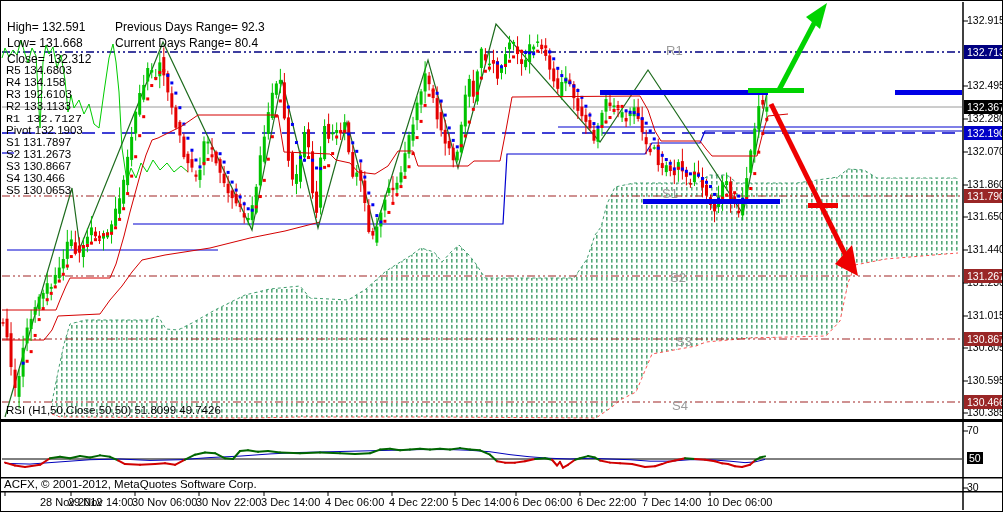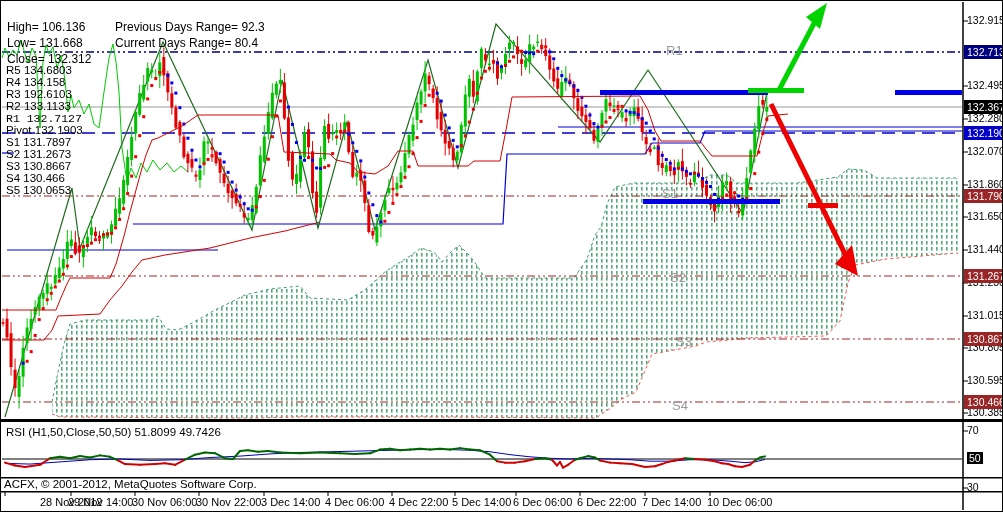--- a/index.html
+++ b/index.html
@@ -5,21 +5,21 @@
   html,body{margin:0;padding:0;background:#666;}
   #stage{position:relative;width:1003px;height:512px;background:#fff;overflow:hidden;
          font-family:"Liberation Sans","DejaVu Sans",sans-serif;}
   #frame{position:absolute;left:0;top:0;width:1001px;height:510px;border:1px solid #000;pointer-events:none;}
   svg{position:absolute;left:0;top:0;}
   .hdr{position:absolute;color:#000;font-size:12px;white-space:pre;line-height:16px;}
   .pivrow{position:absolute;left:6px;color:#000;font-size:11.5px;white-space:pre;}
   .ptick{position:absolute;left:967px;color:#000;font-size:10.5px;white-space:nowrap;}
   .pbox{position:absolute;left:964px;width:38px;color:#fff;font-size:10.5px;padding:1px 0 1px 3px;white-space:nowrap;}
   .ttick{position:absolute;color:#000;font-size:11px;white-space:nowrap;}
-  .rsilab{position:absolute;left:6px;top:426px;color:#000;font-size:11.5px;text-align:center;}
+  .rsilab{position:absolute;left:6px;top:404px;color:#000;font-size:11.5px;text-align:center;}
   .copy{position:absolute;left:4px;top:478px;color:#000;font-size:11.5px;}
 </style>
 </head>
 <body>
 
 <div id="stage">
   <svg id="chart" width="1003" height="512">
       <defs>
         <pattern id="clouddots" width="5" height="6" patternUnits="userSpaceOnUse">
           <rect x="1" y="1" width="1.6" height="3.6" fill="#55a879"></rect>
@@ -736,21 +736,21 @@
       <line x1="264" y1="492" x2="264" y2="496" stroke="#000" stroke-width="1"></line>
       <line x1="328" y1="492" x2="328" y2="496" stroke="#000" stroke-width="1"></line>
       <line x1="392" y1="492" x2="392" y2="496" stroke="#000" stroke-width="1"></line>
       <line x1="455" y1="492" x2="455" y2="496" stroke="#000" stroke-width="1"></line>
       <line x1="516" y1="492" x2="516" y2="496" stroke="#000" stroke-width="1"></line>
       <line x1="580" y1="492" x2="580" y2="496" stroke="#000" stroke-width="1"></line>
       <line x1="645" y1="492" x2="645" y2="496" stroke="#000" stroke-width="1"></line>
       <line x1="710" y1="492" x2="710" y2="496" stroke="#000" stroke-width="1"></line>
     </svg>
 
-  <div class="hdr" style="left:7px;top:19px">High= 106.136</div>
+  <div class="hdr" style="left:7px;top:19px">High= 132.591</div>
   <div class="hdr" style="left:115px;top:19px">Previous Days Range= 92.3</div>
   <div class="hdr" style="left:7px;top:35px">Low= 131.668</div>
   <div class="hdr" style="left:115px;top:35px">Current Days Range= 80.4</div>
   <div class="hdr" style="left:7px;top:51px">Close= 132.312</div>
 
   <div id="pivot-list">
       <div class="pivrow" style="top: 64px;">R5 134.6803</div>
       <div class="pivrow" style="top: 76px;">R4 134.158</div>
       <div class="pivrow" style="top: 88px;">R3 192.6103</div>
       <div class="pivrow" style="top: 100px;">R2 133.1133</div>

